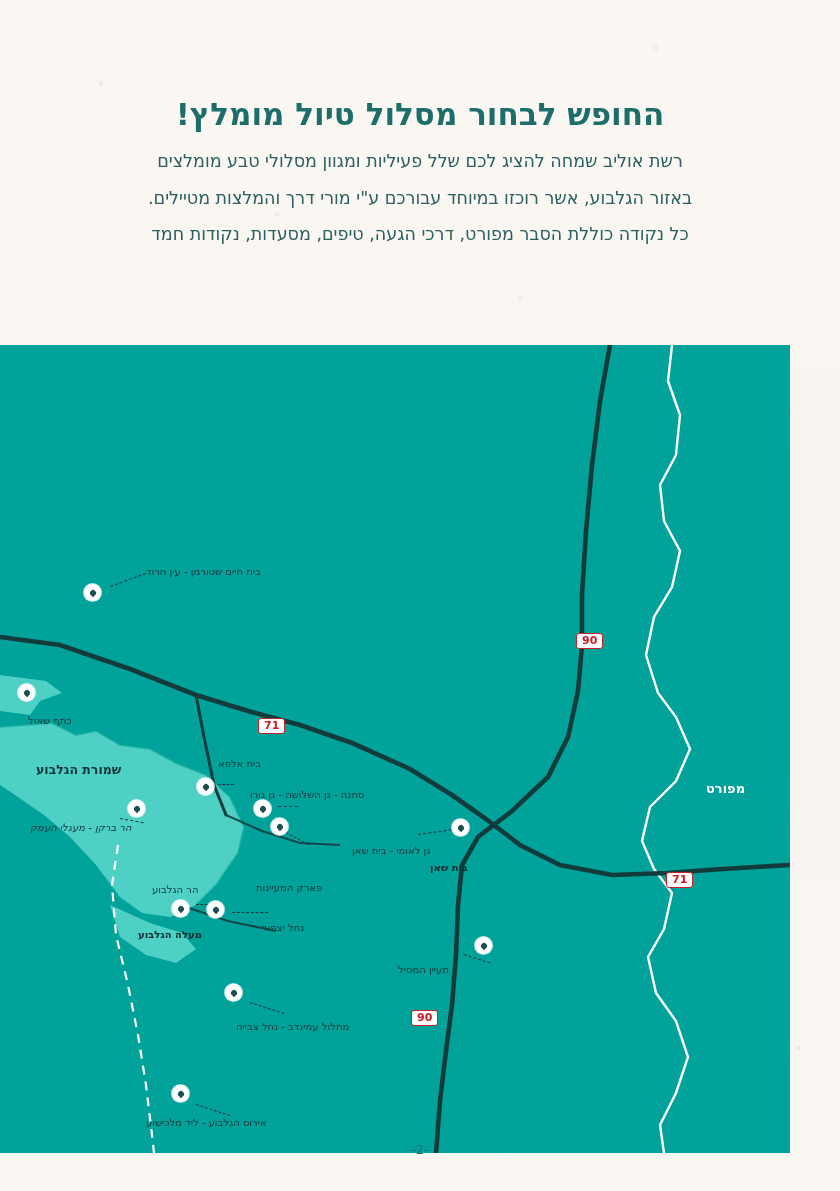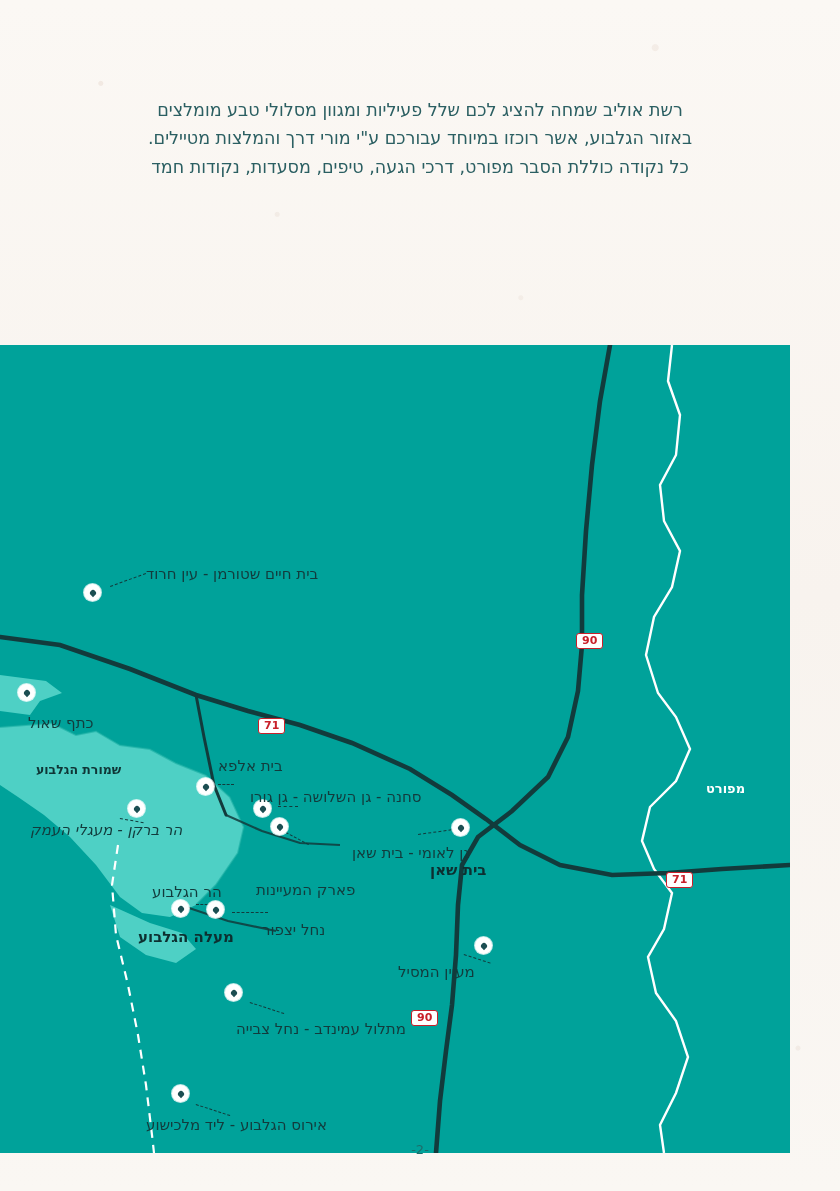--- a/index.html
+++ b/index.html
@@ -56,38 +56,38 @@
     direction: rtl;
   }
   .subtext {
     font-size: 17.5px;
     color: #2b5f62;
     line-height: 1.62;
     direction: rtl;
     margin: 0 auto;
     max-width: 690px;
   }
-  .subtext p { margin: 0; }
+  .subtext p { margin: 8px; }
 
   
   .map-wrap {
     position: absolute;
     top: 345px;
     left: 0;
     width: 790px;
     height: 808px;
     background: #00a29a;
     overflow: hidden;
   }
   .map-svg { position: absolute; inset: 0; }
 
   
   .map-label {
     position: absolute;
-    font-size: 15px;
+    font-size: 10px;
     color: #123b3c;
     direction: rtl;
     white-space: nowrap;
     line-height: 1.1;
   }
   .map-label.bold {
     font-weight: bold;
     color: #0d2f30;
   }
   .map-label.white {
@@ -157,20 +157,21 @@
   }
 </style>
 </head>
 <body>
 
 <div class="paper-texture"></div>
 
 <div class="page">
 
   <div class="header">
+    <h1 class="headline">החופש לבחור מסלול טיול מומלץ!</h1>
     <div class="subtext">
       <p>רשת אוליב שמחה להציג לכם שלל פעיליות ומגוון מסלולי טבע מומלצים</p>
       <p>באזור הגלבוע, אשר רוכזו במיוחד עבורכם ע"י מורי דרך והמלצות מטיילים.</p>
       <p>כל נקודה כוללת הסבר מפורט, דרכי הגעה, טיפים, מסעדות, נקודות חמד</p>
     </div>
   </div>
 
   <div class="map-wrap">
 
     <svg class="map-svg" viewBox="0 0 790 808" preserveAspectRatio="none">

